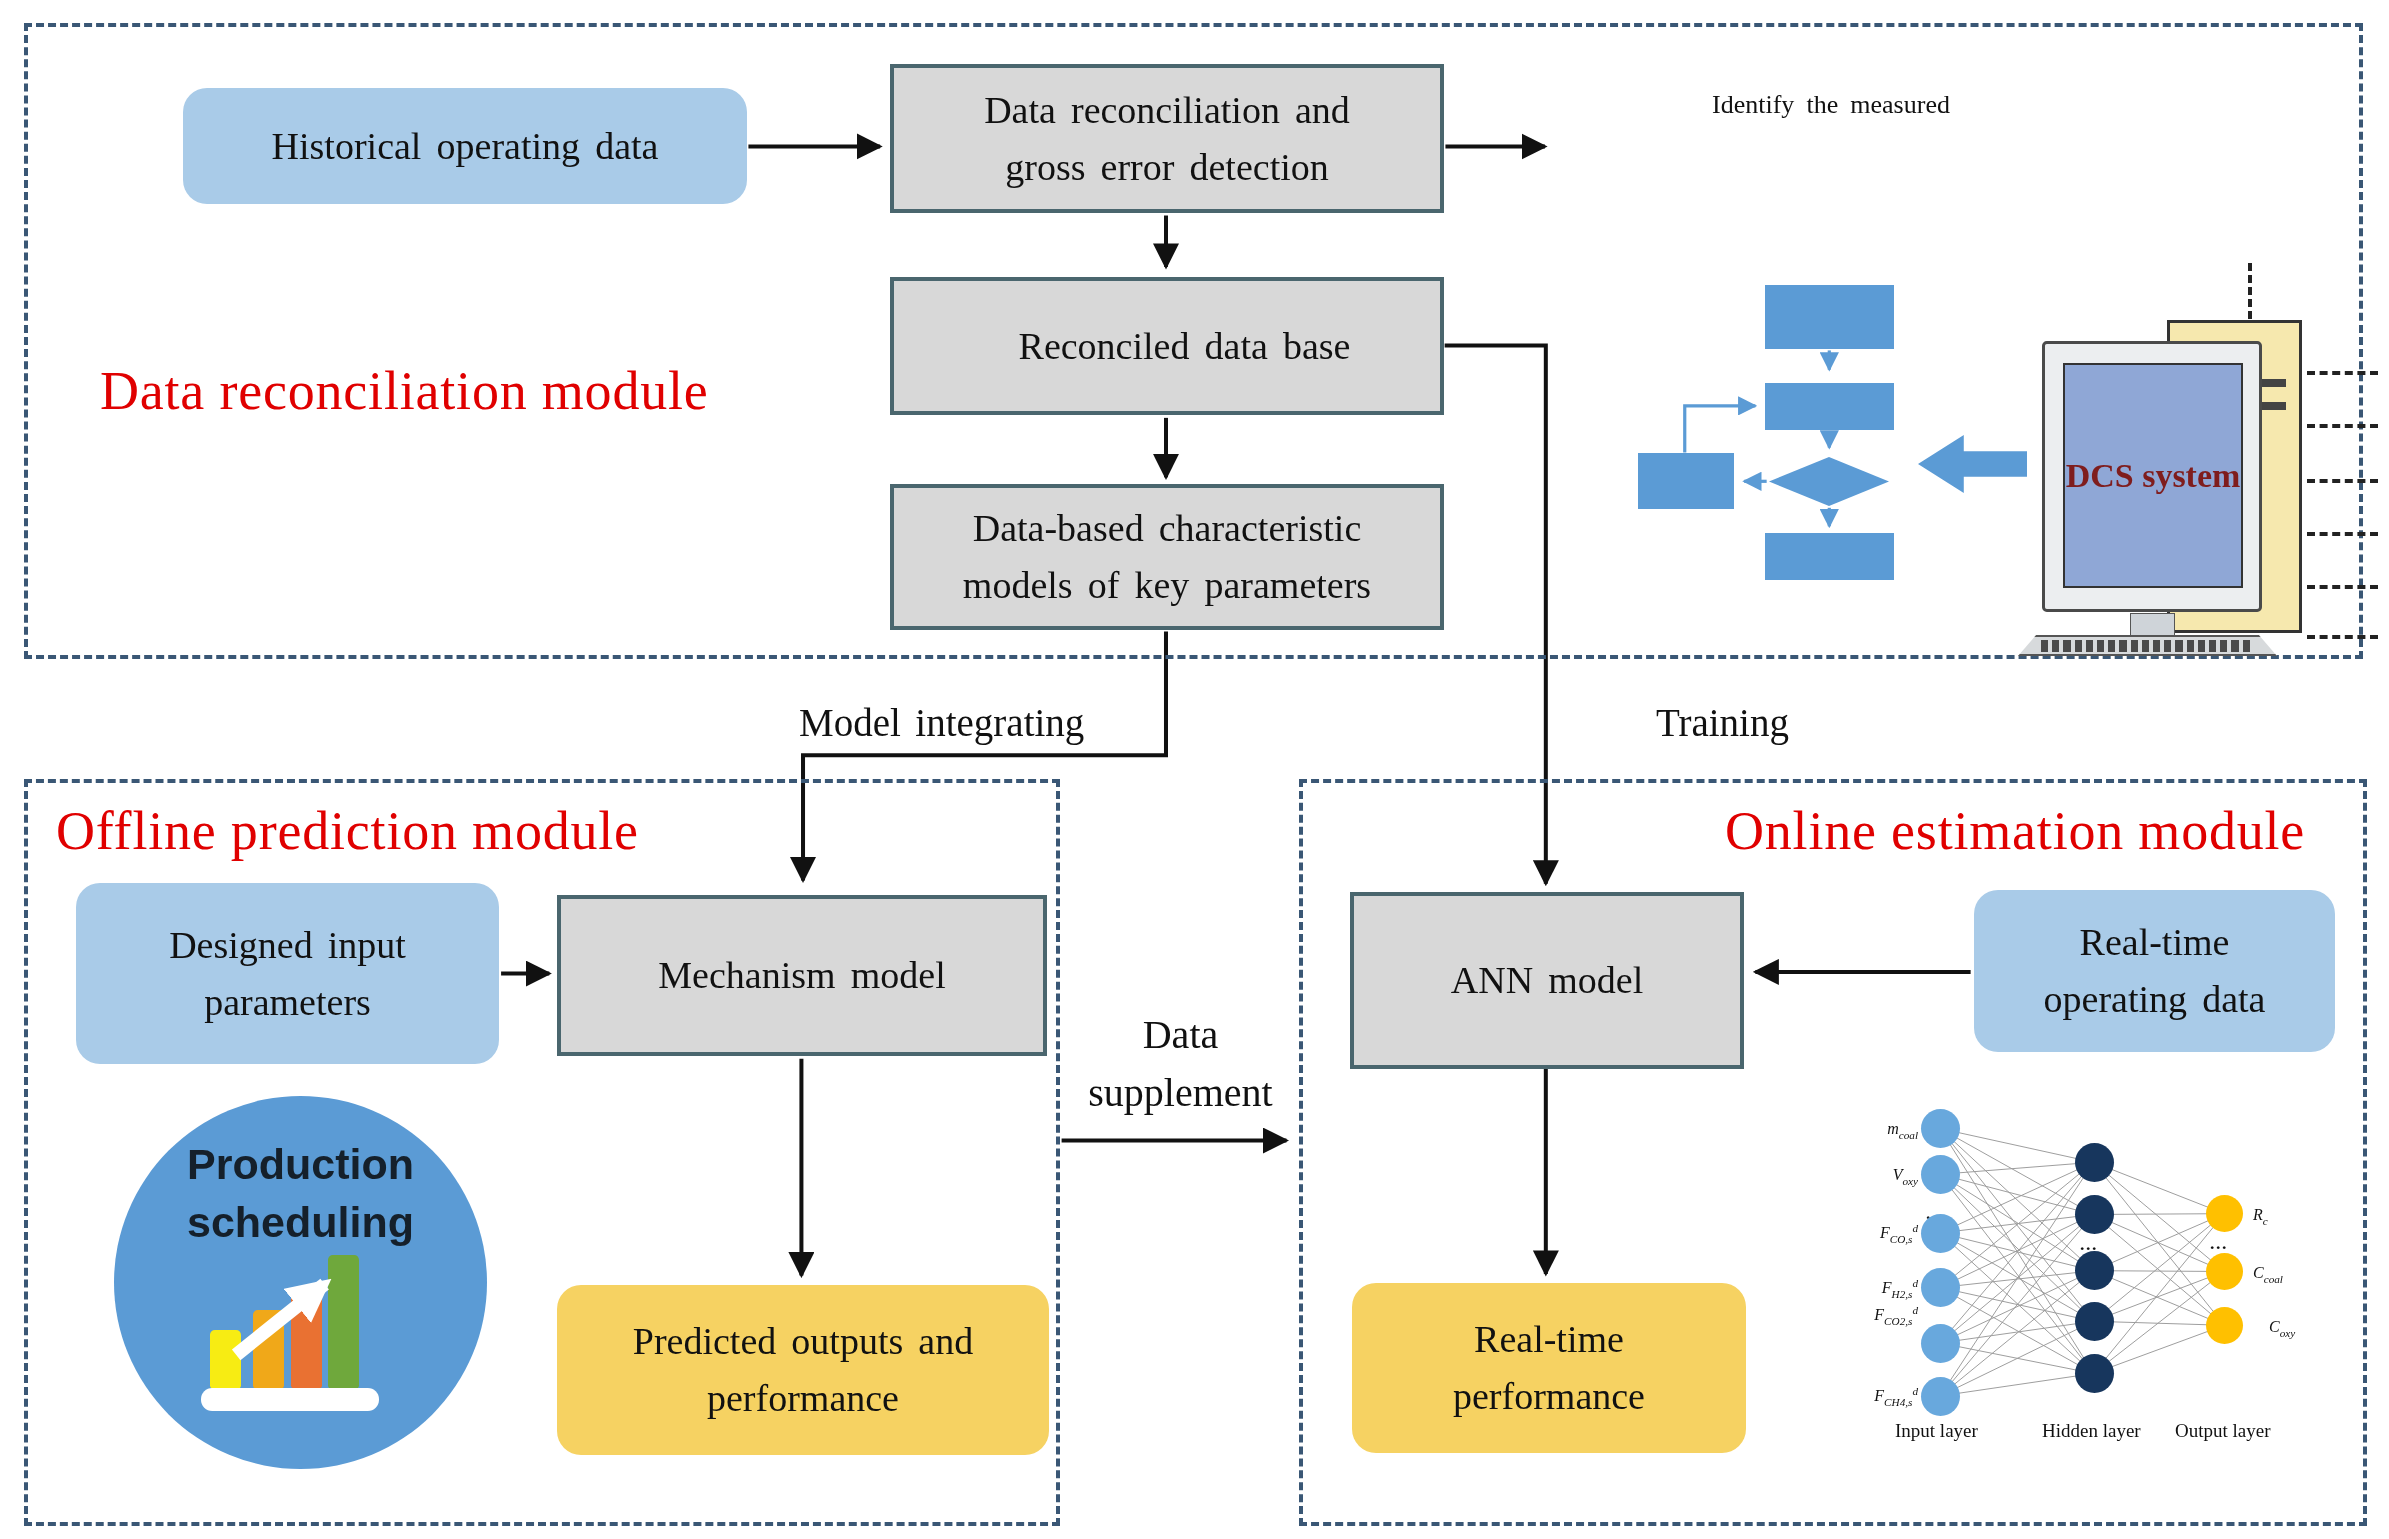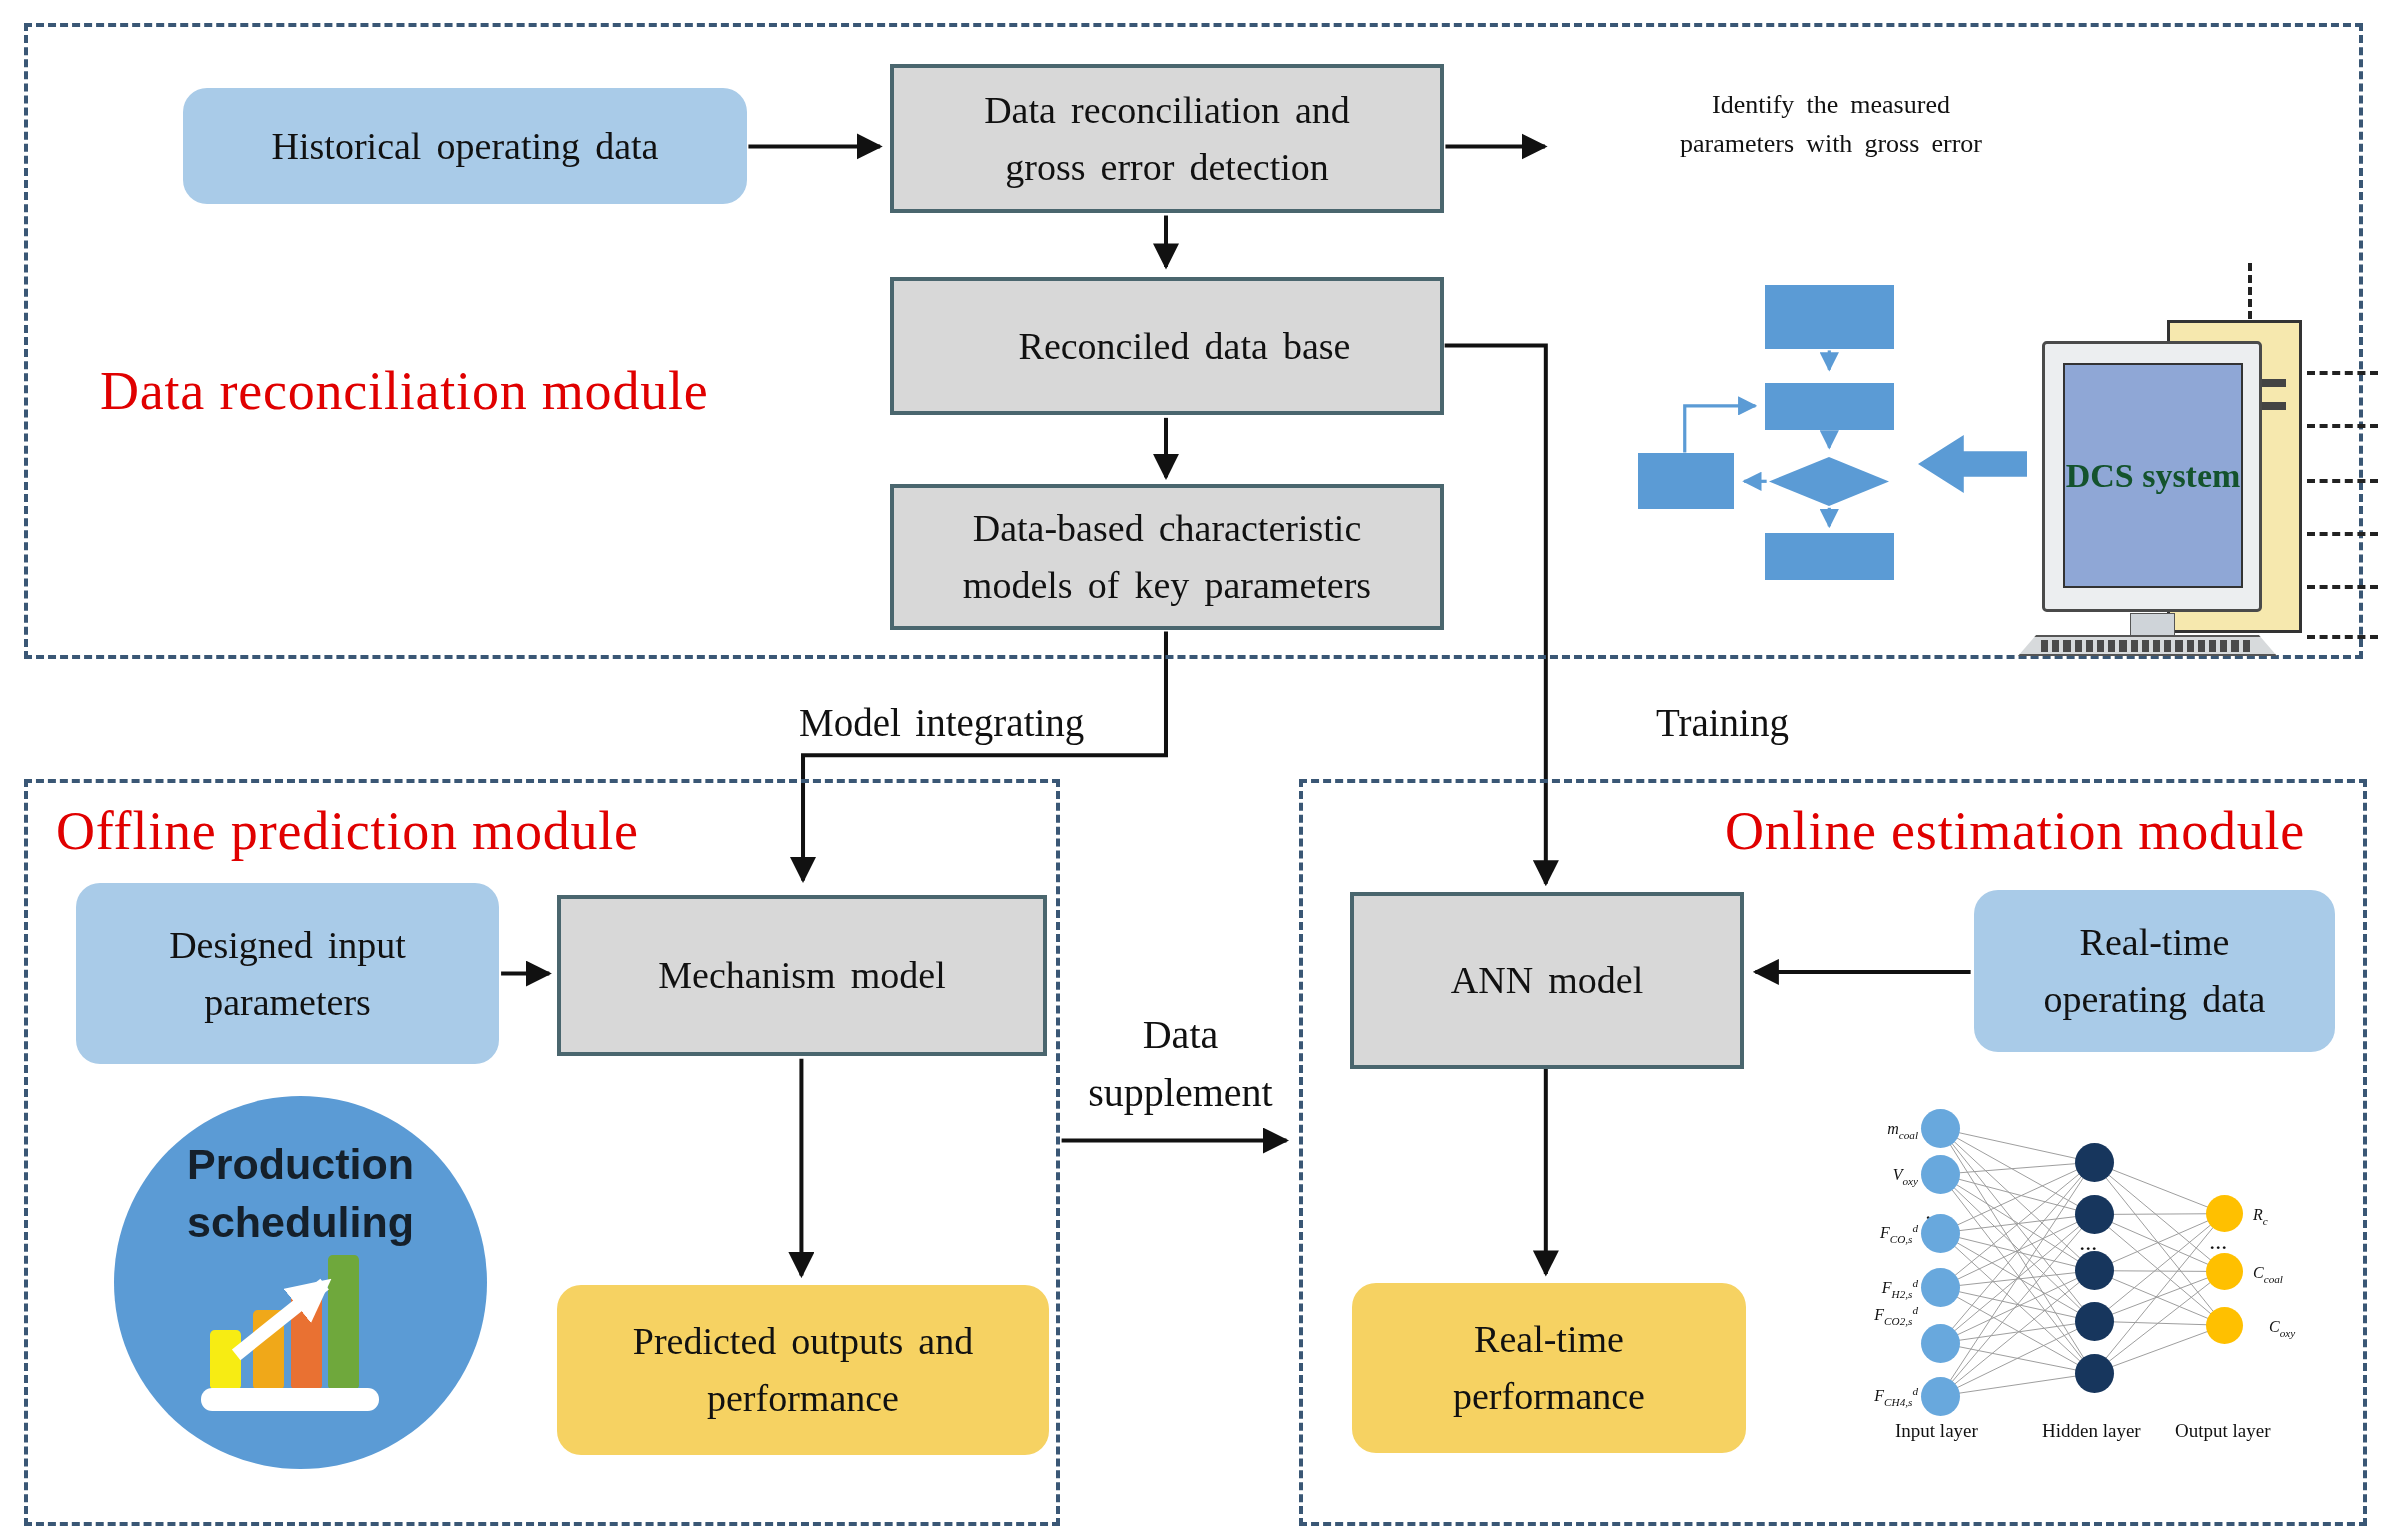--- a/index.html
+++ b/index.html
@@ -37,21 +37,21 @@
   .block-arrow-left{position:absolute;background:var(--flow-blue);
     clip-path:polygon(0 50%,42% 0,42% 28%,100% 28%,100% 72%,42% 72%,42% 100%);}
   
   .tower{position:absolute;background:#f6e8ae;border:3.2px solid #333;box-sizing:border-box;}
   .tower-slot{position:absolute;background:#444;}
   .dash-h{position:absolute;border-top:4px dashed #222;height:0;}
   .dash-v{position:absolute;border-left:4px dashed #222;width:0;}
   .monitor{position:absolute;background:#eceef0;border:3.2px solid #4a4a4a;border-radius:4.8px;box-sizing:border-box;}
   .screen{position:absolute;background:#8fa7d6;border:2.4px solid #333;box-sizing:border-box;
           display:flex;align-items:center;justify-content:center;}
-  .screen-label{font-weight:bold;font-size:34px;color:#14532d;}
+  .screen-label{font-weight:bold;font-size:34px;color:#7f1d1d;}
   .stand{position:absolute;background:#cfd4d9;border:1.6px solid #555;box-sizing:border-box;}
   .keyboard{position:absolute;background:#d7dadc;border:2.4px solid #555;box-sizing:border-box;
             clip-path:polygon(7% 0,93% 0,100% 100%,0 100%);}
   .keys{position:absolute;left:21px;right:21px;top:3.2px;height:12px;
         background:repeating-linear-gradient(90deg,#4a4a4a 0 7.2px,#d7dadc 7.2px 11.2px);}
   
   .prod-circle{position:absolute;border-radius:50%;background:var(--flow-blue);}
   .prod-text{position:absolute;width:100%;text-align:center;
              font-family:"Liberation Sans",sans-serif;font-weight:bold;font-size:43px;
              color:#15202b;line-height:1.35;}
@@ -159,21 +159,20 @@
     <span>Historical operating data</span>
   </div>
 
   <div class="box gray" style="left:890px;top:64px;width:554px;height:149px;">
     <span>Data reconciliation and</span>
     <span>gross error detection</span>
   </div>
 
   <div class="note" style="left:1554px;top:85px;width:554px;">
     <div>Identify the measured</div>
-    <div>parameters with gross error</div>
   </div>
 
   <div class="box gray" style="left:890px;top:277px;width:554px;height:138px;padding-left:35px;">
     <span>Reconciled data base</span>
   </div>
 
   <div class="box gray" style="left:890px;top:484px;width:554px;height:146px;">
     <span>Data-based characteristic</span>
     <span>models of key parameters</span>
   </div>

